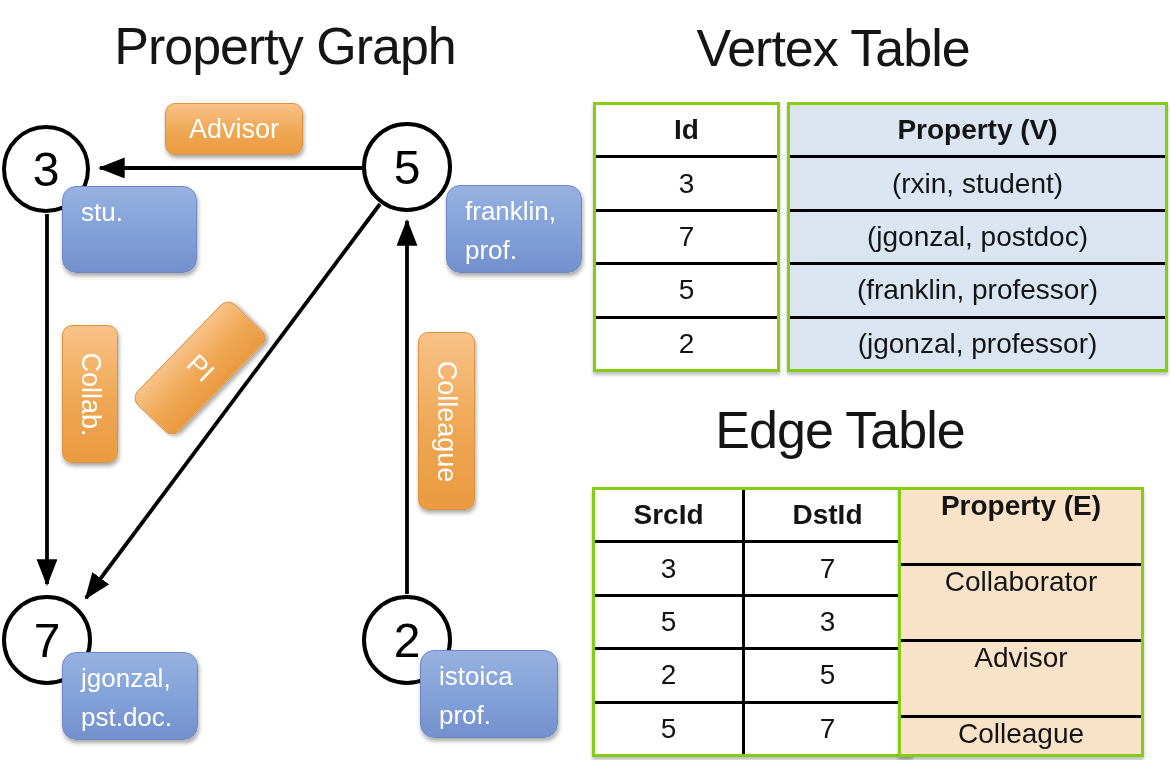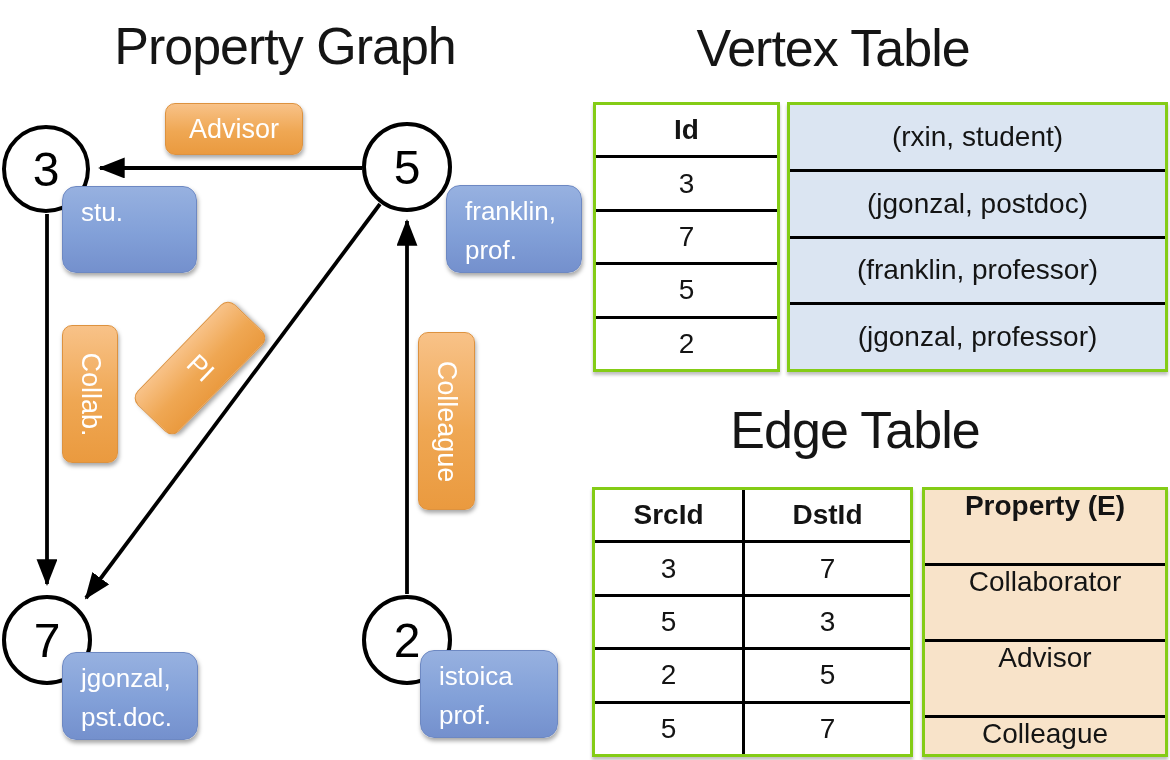--- a/index.html
+++ b/index.html
@@ -6,21 +6,21 @@
   .stage{
     position:relative;width:1170px;height:760px;background:#fff;overflow:hidden;
     font-family:"Liberation Sans","DejaVu Sans",sans-serif;color:#111;
   }
   .title{
     position:absolute;font-size:52px;font-weight:300;letter-spacing:-1px;
     text-align:center;color:#151515;white-space:nowrap;
   }
   #graph-title{left:35px;top:16px;width:500px;}
   #vertex-title{left:593px;top:18px;width:480px;}
-  #edge-title{left:608px;top:400px;width:494px;}
+  #edge-title{left:593px;top:400px;width:494px;}
 
   
   #edge-svg{position:absolute;left:0;top:0;width:585px;height:760px;}
   .node{
     position:absolute;border:4px solid #000;border-radius:50%;background:#fff;
     display:flex;align-items:center;justify-content:center;
     font-size:48px;font-weight:300;color:#000;box-sizing:border-box;
   }
   #node-3{left:2px;top:125px;width:88px;height:88px;}
   #node-5{left:362px;top:122px;width:90px;height:90px;}
@@ -59,21 +59,21 @@
     display:flex;flex-direction:column;background:#fff;
     box-shadow:0 3px 3px rgba(0,0,0,0.25);
   }
   .tbox .row{flex:1;display:flex;align-items:center;justify-content:center;
     font-size:28px;color:#141414;}
   .tbox .row + .row{border-top:3px solid #000;}
   .tbox .hdr{font-weight:bold;}
   #vt-id{left:593px;top:102px;width:187px;height:270px;}
   #vt-prop{left:787px;top:102px;width:381px;height:270px;background:#dbe5f2;}
   #et-ids{left:592px;top:487px;width:321px;height:270px;}
-  #et-prop{left:922px;top:487px;width:246px;height:270px;background:#f8e3c9;gap:41px;}
+  #et-prop{left:898px;top:487px;width:246px;height:270px;background:#f8e3c9;gap:41px;}
   #et-ids .row{padding:0;}
   .cell{flex:1;height:100%;display:flex;align-items:center;justify-content:center;}
   .cell.src{flex:0 0 147px;}
   .cell.dst{border-left:3px solid #000;}
 </style>
 </head>
 <body>
 
 <div class="stage">
 
@@ -137,20 +137,21 @@
 
   <div class="tbox" id="vt-id">
     <div class="row hdr">Id</div>
     <div class="row">3</div>
     <div class="row">7</div>
     <div class="row">5</div>
     <div class="row">2</div>
   </div>
 
   <div class="tbox" id="vt-prop">
+    <div class="row hdr">Property (V)</div>
     <div class="row">(rxin, student)</div>
     <div class="row">(jgonzal, postdoc)</div>
     <div class="row">(franklin, professor)</div>
     <div class="row">(jgonzal, professor)</div>
   </div>
 
   <div class="tbox" id="et-ids">
     <div class="row hdr">
       <div class="cell src">SrcId</div>
       <div class="cell dst">DstId</div>

